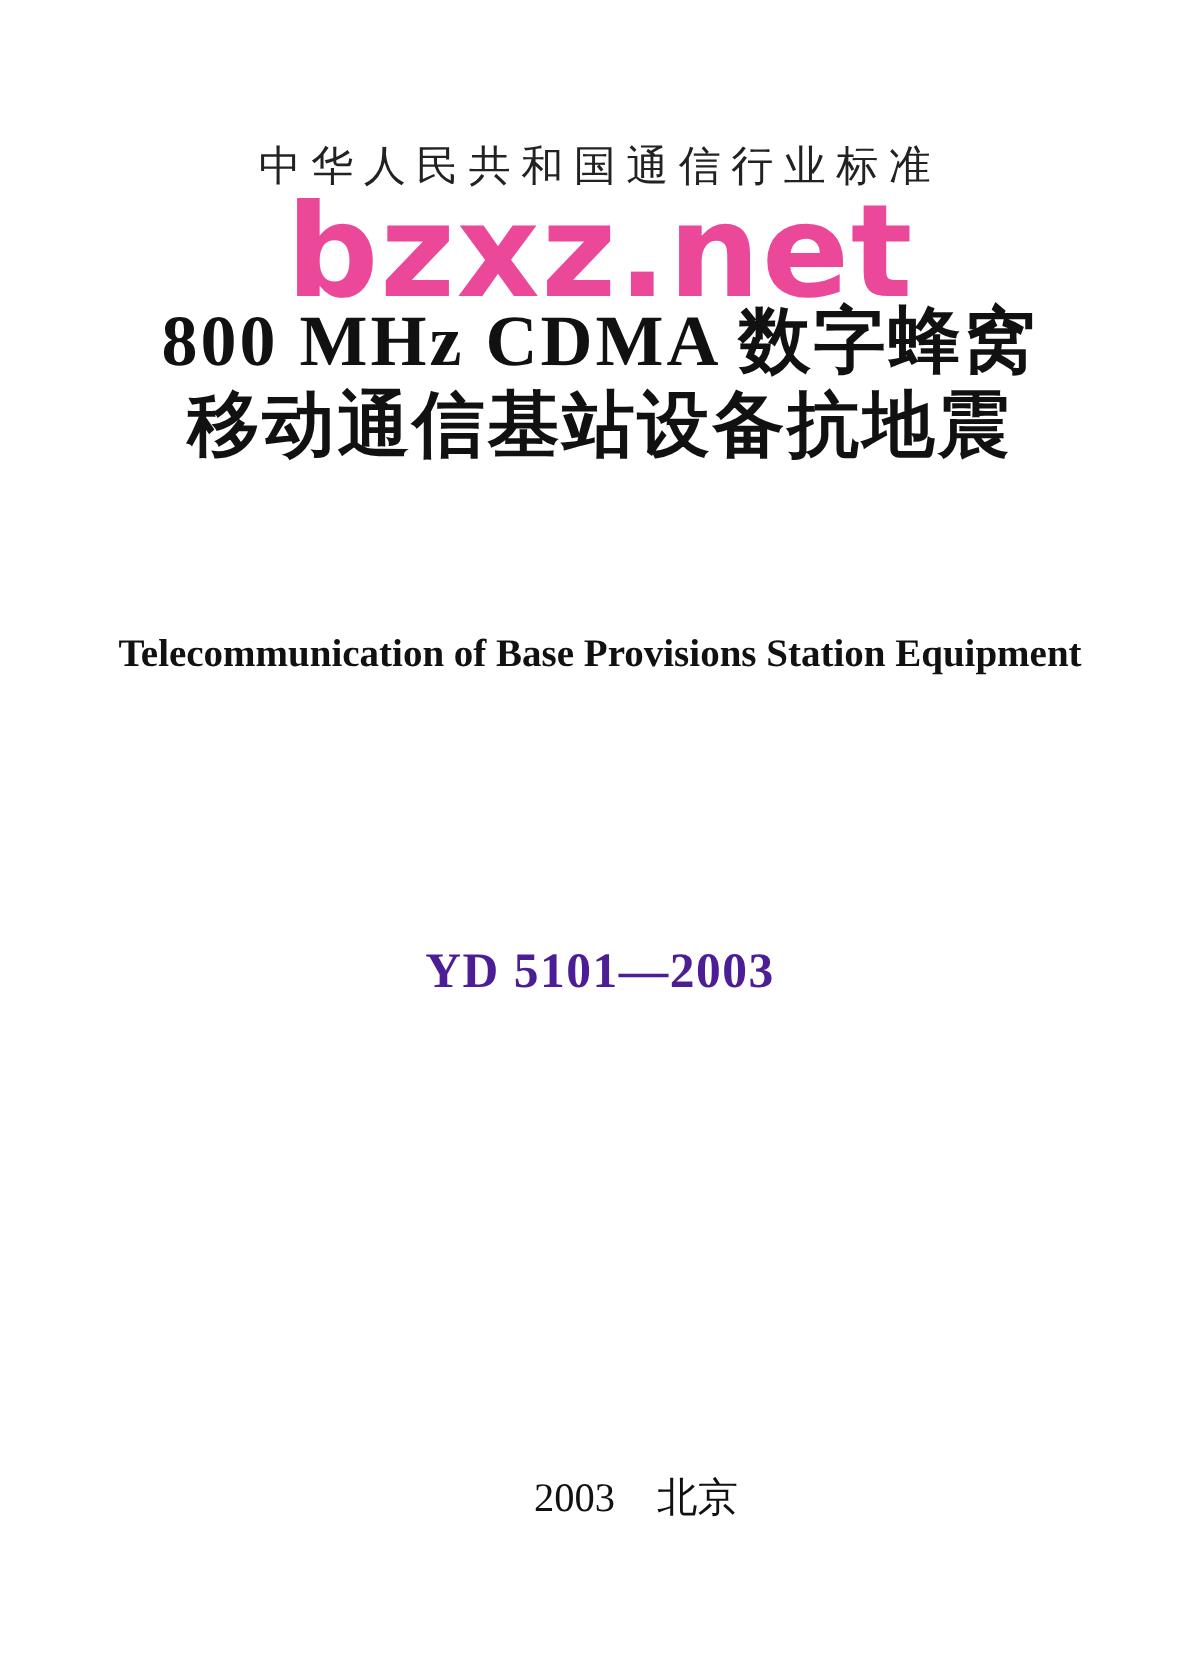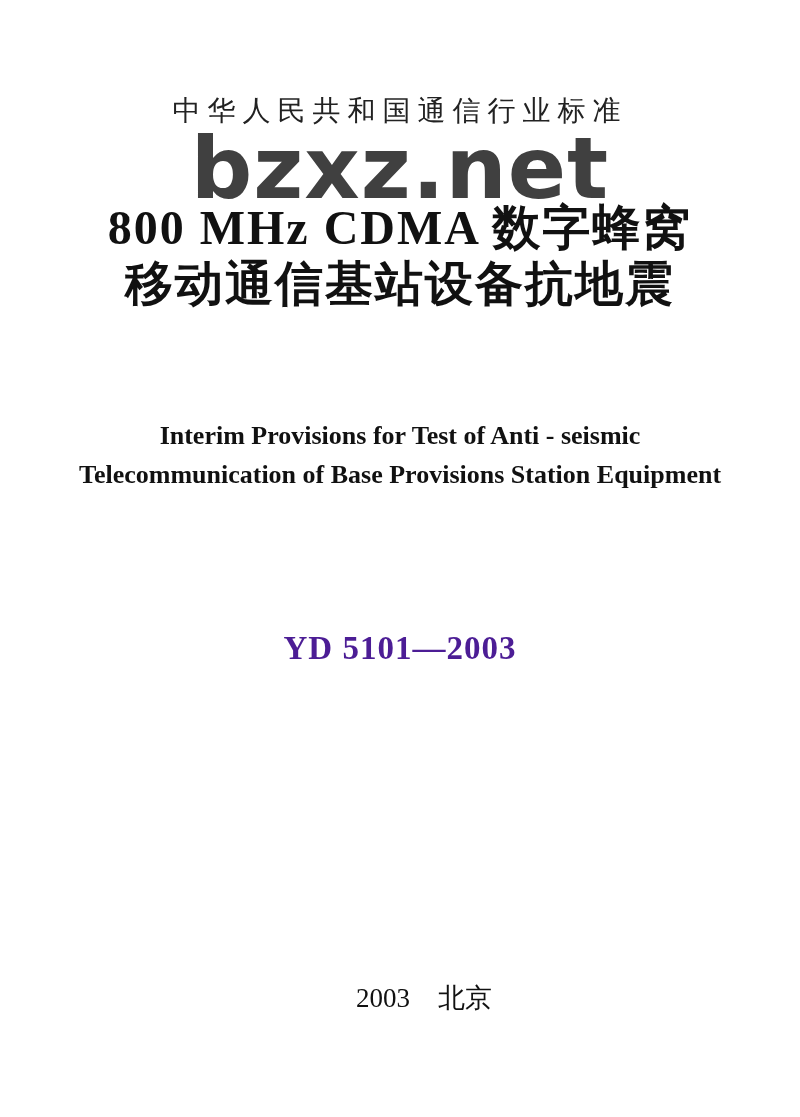--- a/index.html
+++ b/index.html
@@ -30,21 +30,21 @@
   }
   .watermark {
     position: absolute;
     top: 118px;
     left: 0;
     width: 100%;
     text-align: center;
     font-size: 86px;
     font-weight: bold;
     letter-spacing: 1px;
-    color: #404040;
+    color: #ec4899;
     font-family: "DejaVu Sans", sans-serif;
     z-index: 1;
     user-select: none;
   }
   .title-block {
     position: absolute;
     top: 172px;
     left: 0;
     width: 100%;
     text-align: center;
@@ -112,21 +112,20 @@
   <div class="header-line">中华人民共和国通信行业标准</div>
 
   <div class="watermark">bzxz.net</div>
 
   <div class="title-block">
     <div class="title-line">800 MHz CDMA 数字蜂窝</div>
     <div class="title-line">移动通信基站设备抗地震</div>
   </div>
 
   <div class="subtitle-block">
-    <div class="subtitle-line">Interim Provisions for Test of Anti - seismic</div>
     <div class="subtitle-line">Telecommunication of Base Provisions Station Equipment</div>
   </div>
 
   <div class="standard-code">YD 5101—2003</div>
 
   <div class="footer-line">
     <span class="year">2003</span><span class="city">北京</span>
   </div>
 
 </div>

